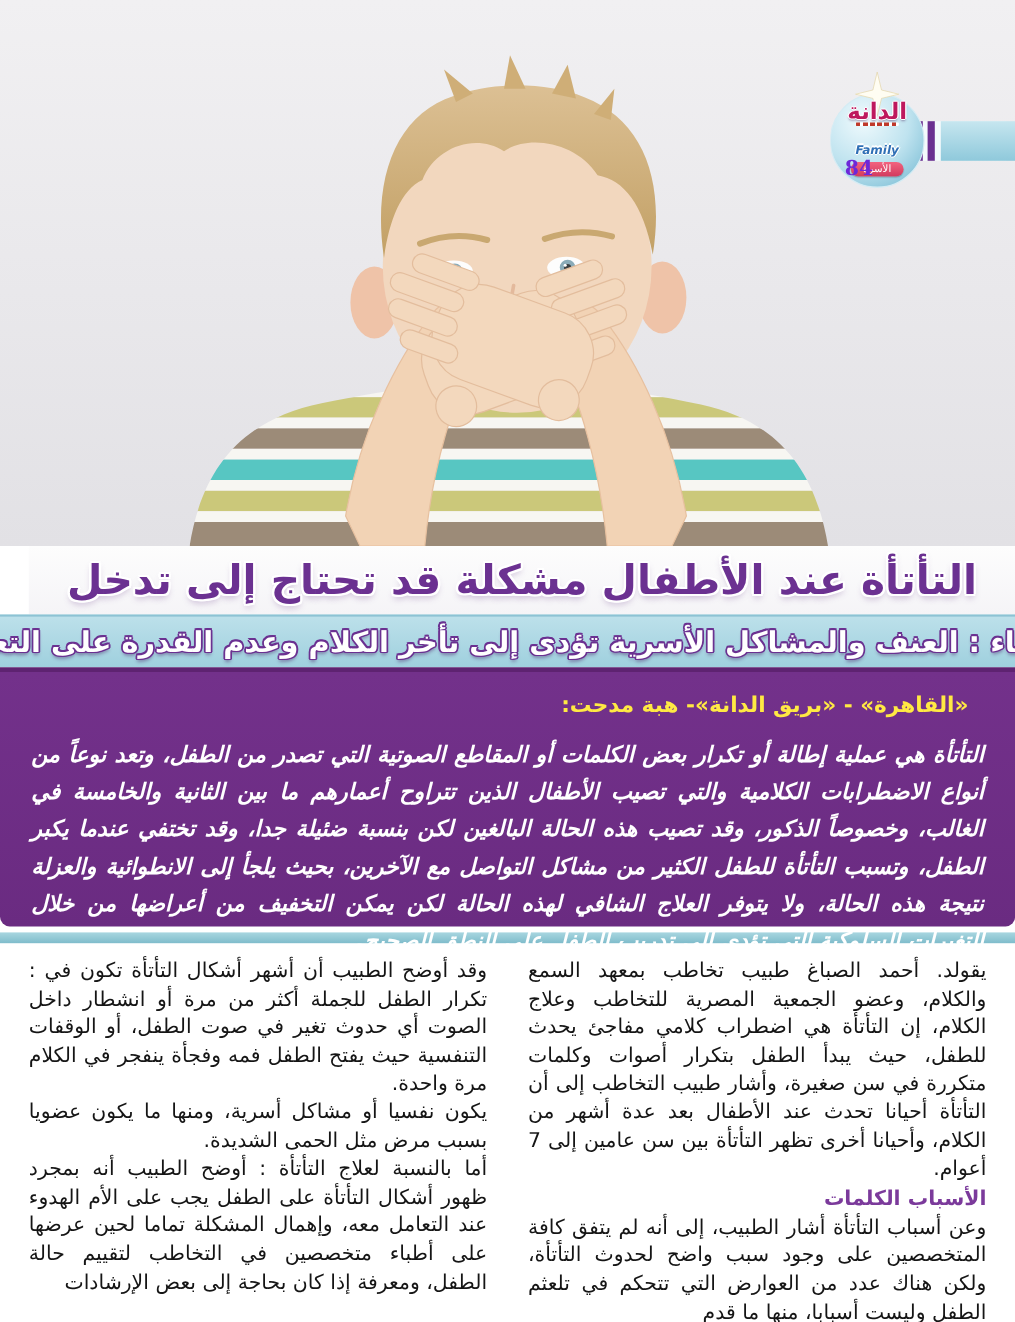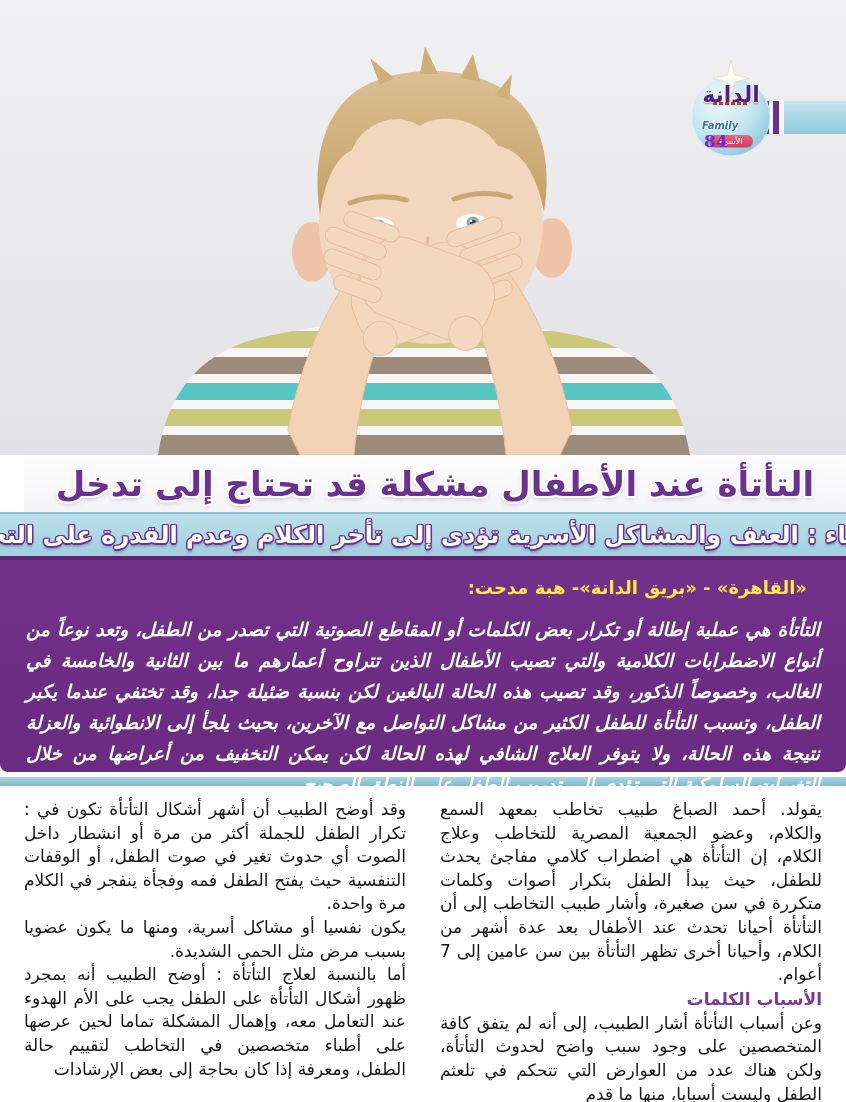--- a/index.html
+++ b/index.html
@@ -11,34 +11,34 @@
 
   
   .photo{position:relative;width:846px;height:455px;background:#EAE9EB;overflow:hidden;}
   .photo>svg{display:block;}
 
   
   .logo{position:absolute;top:55px;left:692px;width:154px;height:112px;}
   .logo>svg{position:absolute;top:0;left:0;}
   .logo-title{
     position:absolute;left:0;top:27px;width:78px;text-align:center;
-    font-size:22px;font-weight:bold;color:#4c1d95;letter-spacing:-1px;
+    font-size:19px;font-weight:bold;color:#be185d;letter-spacing:-1px;
     text-shadow:0 1px 0 #fff,0 -1px 0 #fff,1px 0 0 #fff,-1px 0 0 #fff,0 2px 2px rgba(60,20,80,.45);
   }
   .logo-tagline-bar{position:absolute;left:21px;top:47px;width:36px;height:3px;
     background:repeating-linear-gradient(90deg,#C0392B 0 4px,#fff 4px 6px);border-radius:1px;}
   .family-badge{
     position:absolute;left:17px;top:36px;width:44px;height:12px;border-radius:6px;
     background:linear-gradient(180deg,#F2637F,#D23B5E);
     color:#fff;font-size:8.5px;font-weight:normal;text-align:center;line-height:12px;
     box-shadow:0 1px 1px rgba(0,0,0,.25);
     margin-top:44px;
   }
   .family-en{
-    position:absolute;left:10px;top:65px;width:58px;text-align:left;
+    position:absolute;left:10px;top:65px;width:58px;text-align:center;
     font-size:10px;font-style:italic;font-weight:bold;color:#2F6FB5;
     text-shadow:1px 0 0 #fff,-1px 0 0 #fff,0 1px 0 #fff,0 -1px 0 #fff;
   }
   .issue-number{
     position:absolute;left:12px;top:76px;width:54px;
     font-family:"DejaVu Serif",serif;font-size:17px;font-weight:bold;color:#6d28d9;
   }
 
   
   .headline-band{

